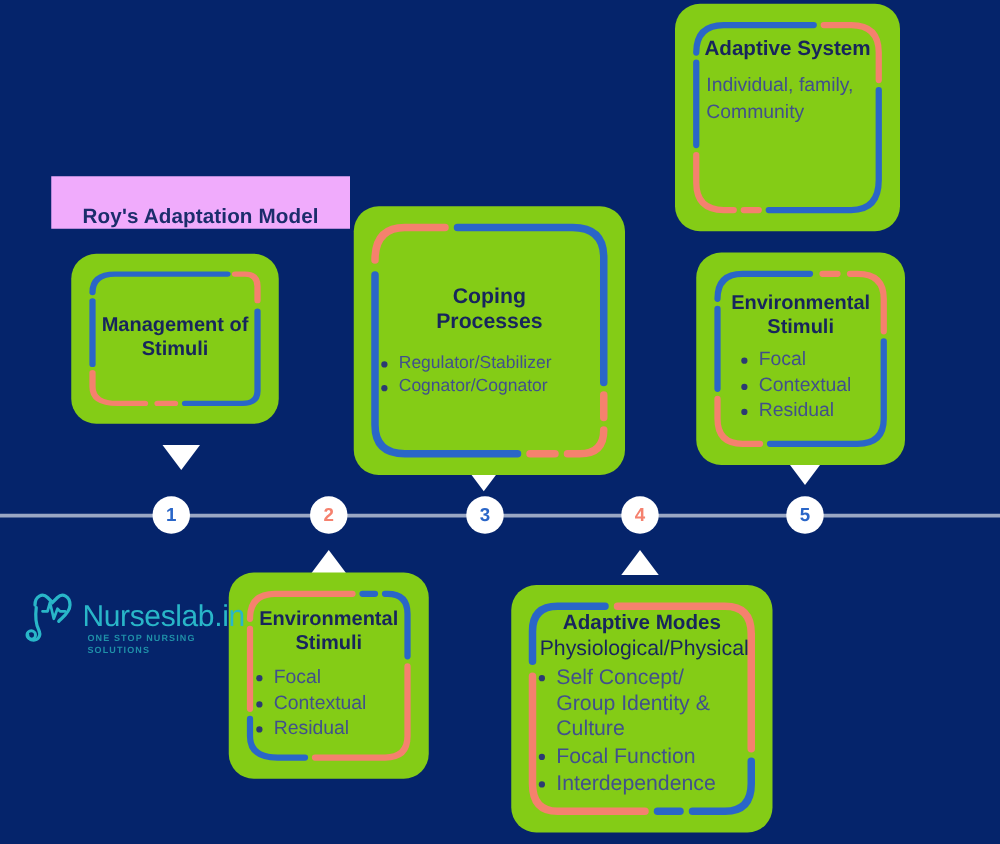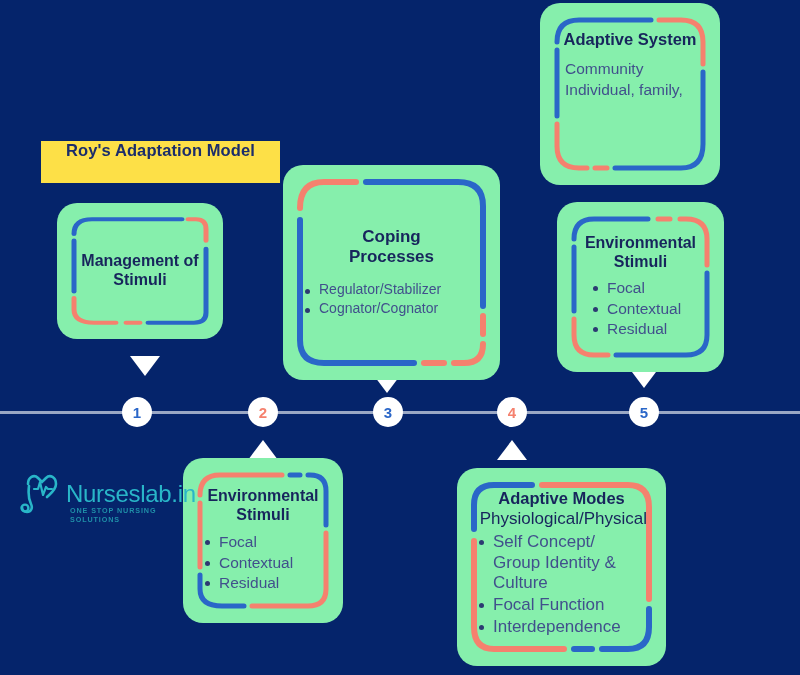--- a/index.html
+++ b/index.html
@@ -20,23 +20,23 @@
     height: 675px;
   }
 
   
   .title-banner {
     position: absolute;
     left: 41px;
     top: 141px;
     width: 239px;
     height: 42px;
-    background: #fde047;
+    background: #f0abfc;
     display: flex;
-    align-items: flex-start;
+    align-items: flex-end;
     justify-content: center;
   }
   .title-banner span {
     font-size: 16.5px;
     font-weight: bold;
     color: #1b2d6b;
     letter-spacing: .1px;
   }
 
   
@@ -60,21 +60,21 @@
     font-size: 15px;
     font-weight: bold;
     top: 397px;
   }
   .tl-node.blue  { color: #2a66c8; }
   .tl-node.coral { color: #f5816e; }
 
   
   .card {
     position: absolute;
-    background: #86efac;
+    background: #84cc16;
     border-radius: 20px;
   }
   .card-inner {
     position: absolute;
     inset: 13px;
   }
   
   .frame {
     position: absolute;
     inset: 0;
@@ -269,21 +269,21 @@
         </div>
         <ul class="card-list" style="margin-top:14px; font-size:14px;">
           <li>Regulator/Stabilizer</li>
           <li>Cognator/Cognator</li>
         </ul>
       </div>
     </div>
   </div>
 
   <div class="tail tail-up" style="left:497px; top:440px;"></div>
-  <div class="card" style="left:409px; top:468px; width:209px; height:198px;margin-left:48px;">
+  <div class="card" style="left:409px; top:468px; width:209px; height:198px;">
     <div class="card-inner">
       <svg class="frame" viewBox="0 0 183 172" preserveAspectRatio="none">
         <path d="M4,48 L4,24 Q4,4 24,4 L62,4" fill="none" stroke="#2a66c8" stroke-width="6" stroke-linecap="round"></path>
         <path d="M72,4 L158,4 Q179,4 179,26 L179,118" fill="none" stroke="#f5816e" stroke-width="6" stroke-linecap="round"></path>
         <path d="M179,128 L179,146 Q179,168 158,168 L132,168" fill="none" stroke="#2a66c8" stroke-width="6" stroke-linecap="round"></path>
         <path d="M122,168 L104,168" fill="none" stroke="#2a66c8" stroke-width="6" stroke-linecap="round"></path>
         <path d="M94,168 L24,168 Q4,168 4,146 L4,60" fill="none" stroke="#f5816e" stroke-width="6" stroke-linecap="round"></path>
       </svg>
       <div class="card-content" style="justify-content:flex-start; padding-top:8px;">
         <div class="card-title" style="font-size:16.5px;">Adaptive Modes</div>
@@ -326,22 +326,22 @@
       <svg class="frame" viewBox="0 0 154 156" preserveAspectRatio="none">
         <path d="M4,26 Q4,4 26,4 L98,4" fill="none" stroke="#2a66c8" stroke-width="5" stroke-linecap="round"></path>
         <path d="M106,4 L128,4 Q150,4 150,26 L150,48" fill="none" stroke="#f5816e" stroke-width="5" stroke-linecap="round"></path>
         <path d="M150,56 L150,128 Q150,152 128,152 L62,152" fill="none" stroke="#2a66c8" stroke-width="5" stroke-linecap="round"></path>
         <path d="M54,152 L42,152 M34,152 L26,152 Q4,152 4,130 L4,108" fill="none" stroke="#f5816e" stroke-width="5" stroke-linecap="round"></path>
         <path d="M4,100 L4,34" fill="none" stroke="#2a66c8" stroke-width="5" stroke-linecap="round"></path>
       </svg>
       <div class="card-content" style="justify-content:flex-start; padding-top:14px;">
         <div class="card-title" style="font-size:16.5px;">Adaptive System</div>
         <div class="card-body-text">
+          <div>Individual, family,</div>
           <div>Community</div>
-          <div>Individual, family,</div>
         </div>
       </div>
     </div>
   </div>
 
   <div class="logo">
     <svg width="50" height="50" viewBox="0 0 50 50">
       <path d="M10,16 C10,9 16,6 20,10 L24,14 L28,10 C32,6 38,9 38,16 C38,22 32,26 29,29" fill="none" stroke="#29b6c8" stroke-width="2.6" stroke-linecap="round"></path>
       <path d="M11,18 C10,26 11,32 13,36 C15,40 13,44 9,44 C6,44 4,42 4,39" fill="none" stroke="#29b6c8" stroke-width="2.6" stroke-linecap="round"></path>
       <circle cx="7" cy="40" r="3.4" fill="none" stroke="#29b6c8" stroke-width="2.4"></circle>

